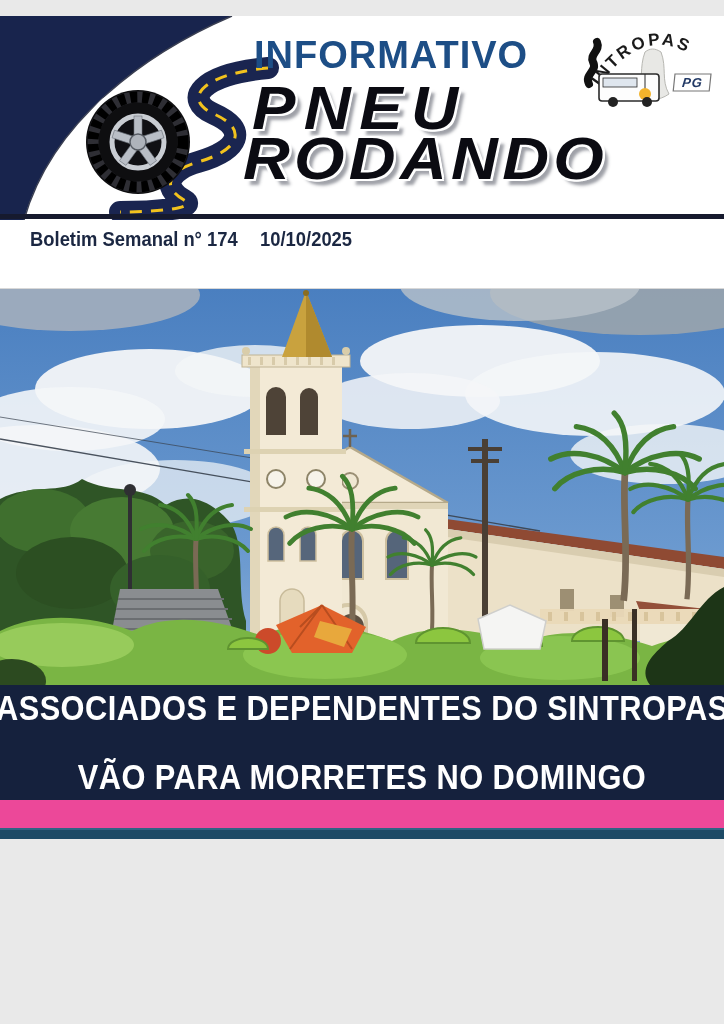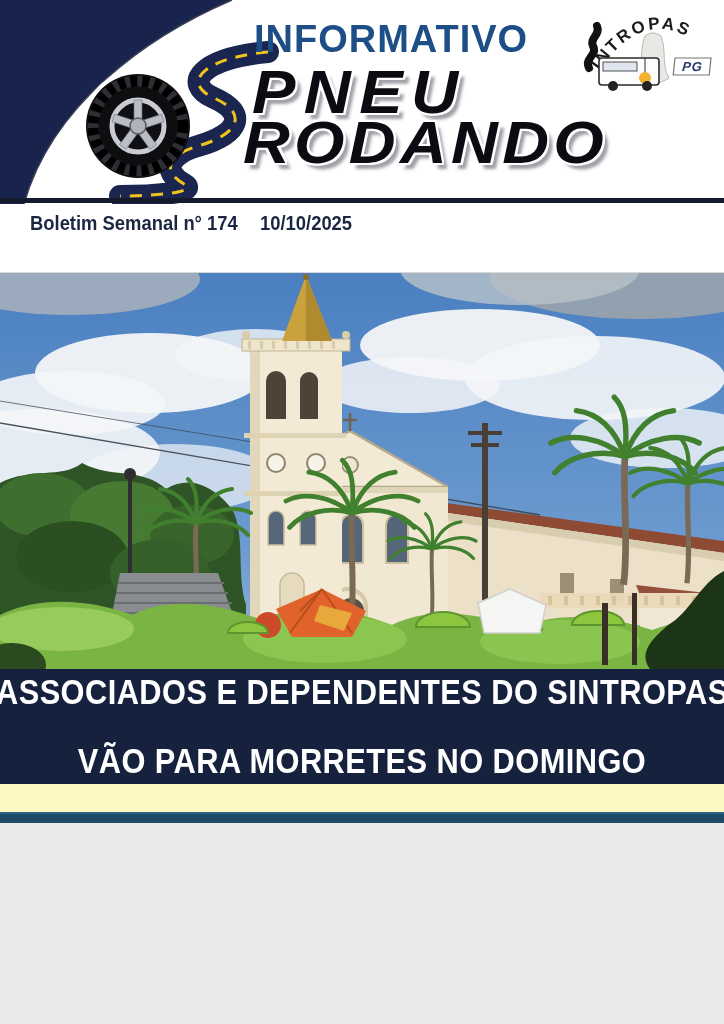--- a/index.html
+++ b/index.html
@@ -1,18 +1,18 @@
 <!DOCTYPE html>
 <html><head>
 <meta charset="utf-8">
 <style>
   html,body{margin:0;padding:0;background:#e9e9e9;}
   .page{
-    position:relative;width:724px;height:823px;margin:0 auto;
-    background:#fef9c3;overflow:hidden;
+    position:relative;width:724px;height:823px;margin:16px auto;
+    background:#ec4899;overflow:hidden;
     font-family:"Liberation Sans",sans-serif;
   }
   
   .header{position:relative;width:724px;height:204px;background:#fff;}
   .header-art{position:absolute;left:0;top:0;}
   .kicker{
     position:absolute;left:254px;top:18px;
     font-size:38px;font-weight:600;letter-spacing:1px;color:#1d4e86;
   }
   .brand{position:absolute;color:#0b0b12;font-style:italic;font-weight:700;

